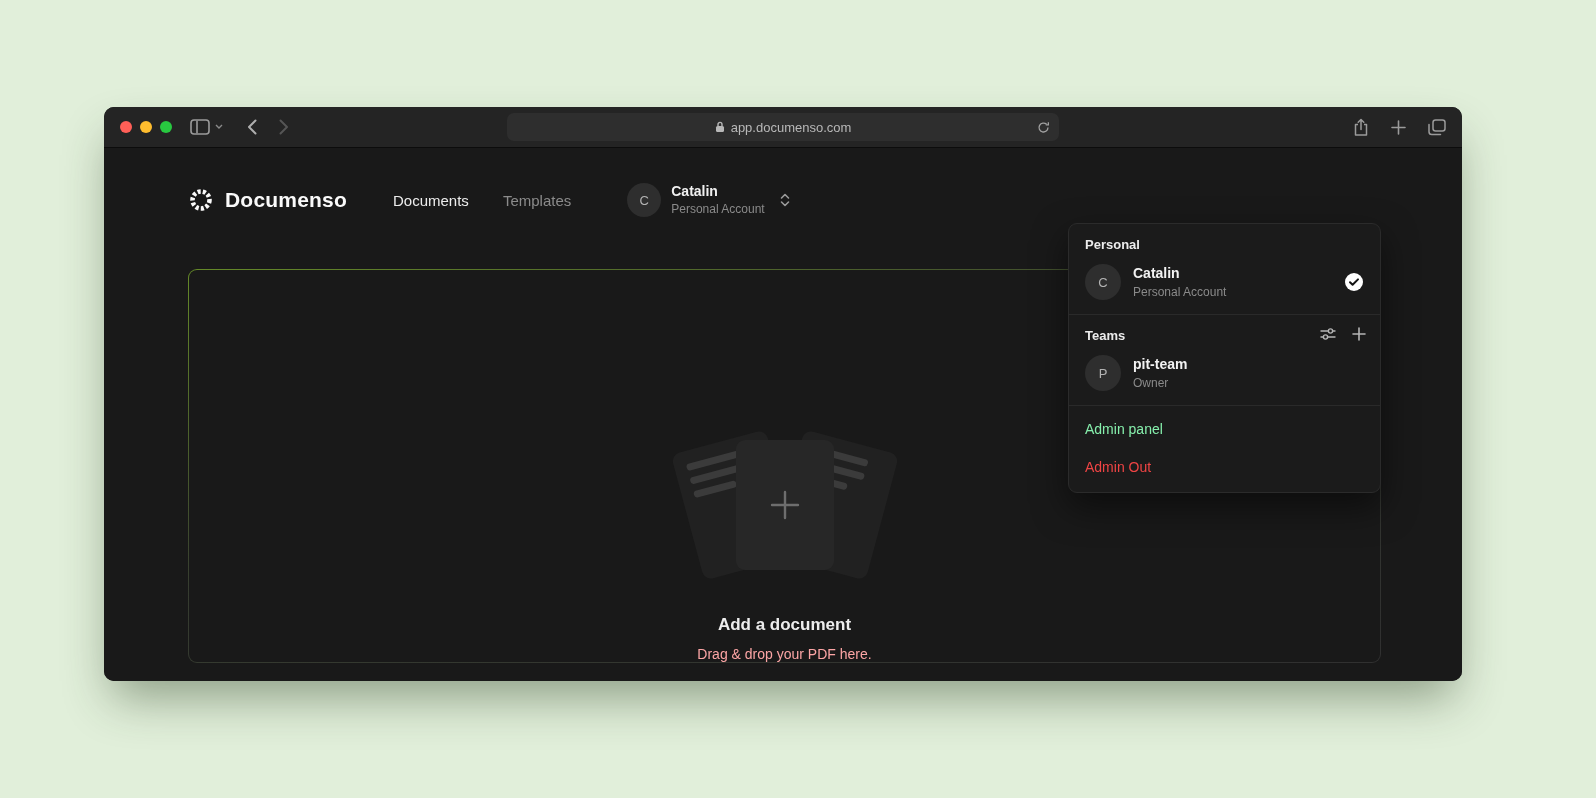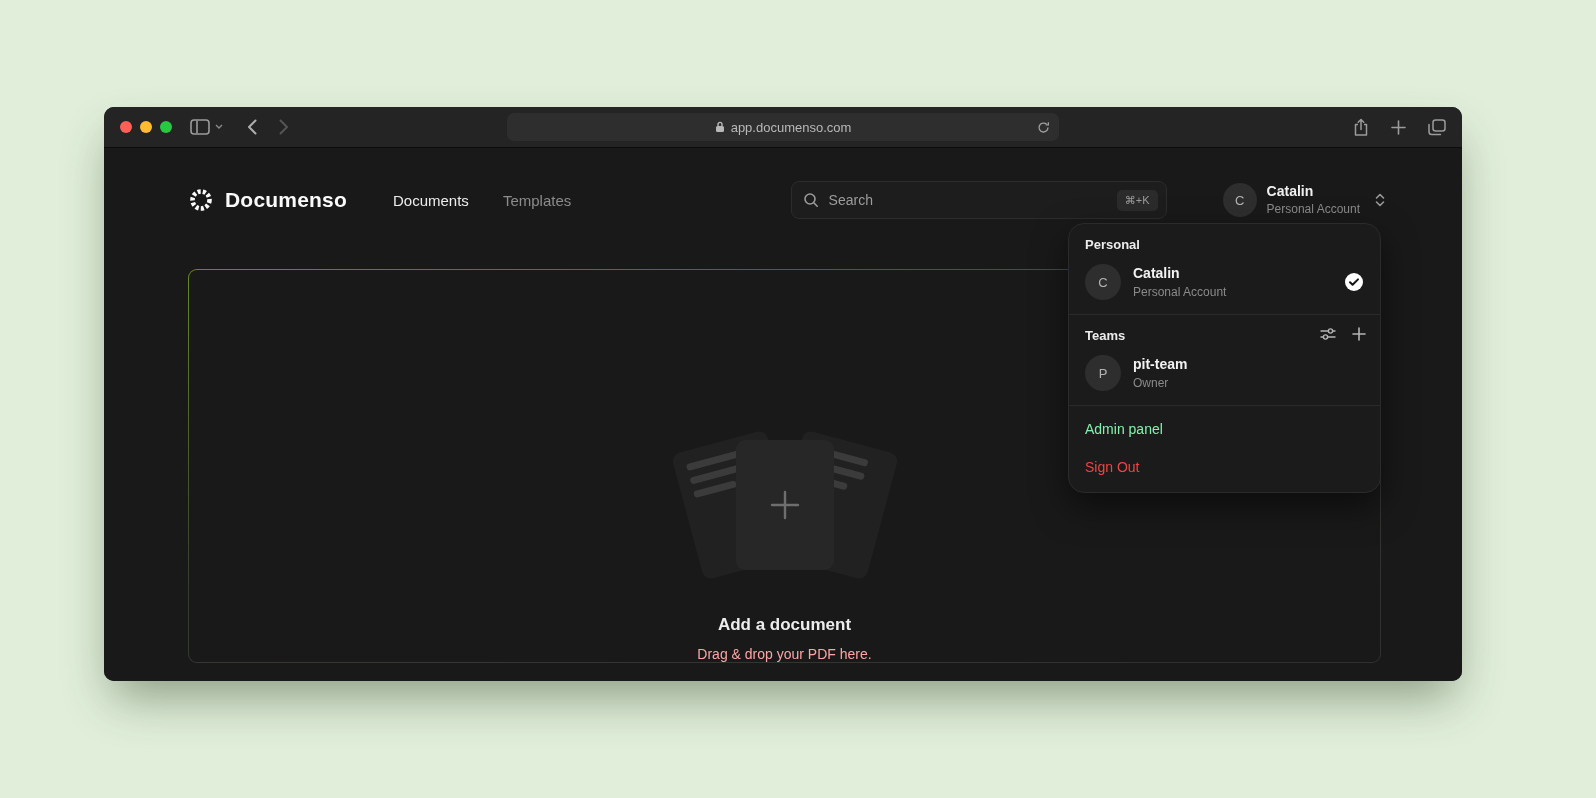--- a/index.html
+++ b/index.html
@@ -86,21 +86,21 @@
   .card-right{transform:translateX(50px) rotate(15deg);}
   .card-center{background:#272727;z-index:2;display:flex;align-items:center;justify-content:center;}
   .lines{position:absolute;top:13px;left:12px;display:flex;flex-direction:column;gap:7px;}
   .line{height:7px;border-radius:4px;background:#3b3b3b;}
   .line.l1{width:58px;}.line.l2{width:58px;}.line.l3{width:44px;}
   .dz-title{font-size:17px;font-weight:700;color:#ededed;}
   .dz-sub{font-size:14px;color:#fca5a5;margin-top:11px;}
   
   .menu{
     position:absolute;top:75px;right:81px;width:313px;box-sizing:border-box;
-    background:#1b1b1b;border:1px solid #2b2b2b;border-radius:16px;
+    background:#1b1b1b;border:1px solid #2b2b2b;border-radius:9px;
     box-shadow:0 14px 34px rgba(0,0,0,.5);z-index:10;padding-bottom:6px;
   }
   .menu-label{padding:13px 16px 9px;font-size:13px;font-weight:700;color:#ececec;}
   .menu-account{display:flex;align-items:center;gap:12px;padding:3px 16px 14px;cursor:pointer;}
   .menu-avatar{
     width:36px;height:36px;border-radius:50%;background:#2e2e2e;color:#b3b3b3;
     display:flex;align-items:center;justify-content:center;font-size:13px;flex:none;
   }
   .menu-name{font-size:14px;font-weight:600;color:#f2f2f2;line-height:1.2;}
   .menu-sub{font-size:12px;color:#8a8a8a;margin-top:3px;}
@@ -192,30 +192,20 @@
           <svg width="26" height="26" viewBox="0 0 26 26">
               <circle cx="13" cy="13" r="8.5" fill="none" stroke="#fafafa" stroke-width="4.6" stroke-dasharray="3.1 2.1"></circle>
             </svg>
         </span>
         <span class="brand-text">Documenso</span>
       </div>
       <nav class="nav">
         <span class="nav-link active">Documents</span>
         <span class="nav-link muted">Templates</span>
       </nav>
-      <div class="search">
-        <span>
-          <svg width="16" height="16" viewBox="0 0 16 16">
-              <circle cx="7" cy="7" r="5" fill="none" stroke="currentColor" stroke-width="1.6"></circle>
-              <path d="M10.8 10.8l3.4 3.4" stroke="currentColor" stroke-width="1.6" stroke-linecap="round"></path>
-            </svg>
-        </span>
-        <input type="text" placeholder="Search" style="">
-        <span class="kbd">⌘+K</span>
-      </div>
       <div class="account">
         <span class="avatar">C</span>
         <span class="acc-texts">
           <span class="acc-name" style="display:block">Catalin</span>
           <span class="acc-sub" style="display:block">Personal Account</span>
         </span>
         <span class="acc-caret">
           <svg width="12" height="16" viewBox="0 0 12 16">
               <path d="M2.5 6L6 2.5 9.5 6M2.5 10L6 13.5 9.5 10" fill="none" stroke="currentColor" stroke-width="1.6" stroke-linecap="round" stroke-linejoin="round"></path>
             </svg>
@@ -289,18 +279,18 @@
       <div class="menu-account">
         <span class="menu-avatar">P</span>
         <span>
           <span class="menu-name" style="display:block">pit-team</span>
           <span class="menu-sub" style="display:block">Owner</span>
         </span>
       </div>
       <div class="divider"></div>
       <div class="menu-list">
         <div class="menu-item">Admin panel</div>
-        <div class="menu-item danger">Sign Out</div>
+        <div class="menu-item danger">Admin Out</div>
       </div>
     </div>
 
   </div>
 </div>
 
 </body></html>

